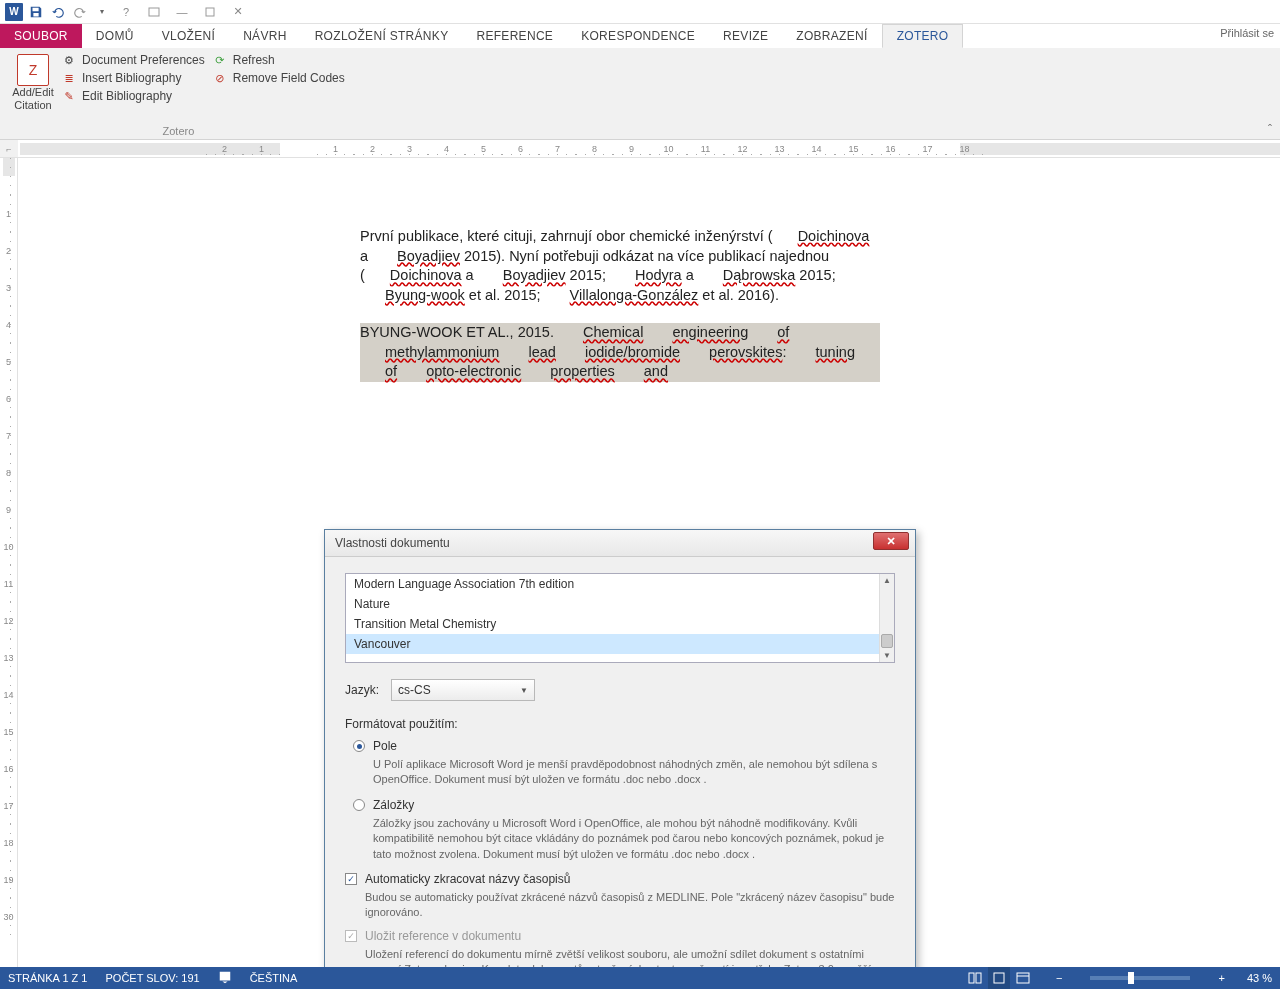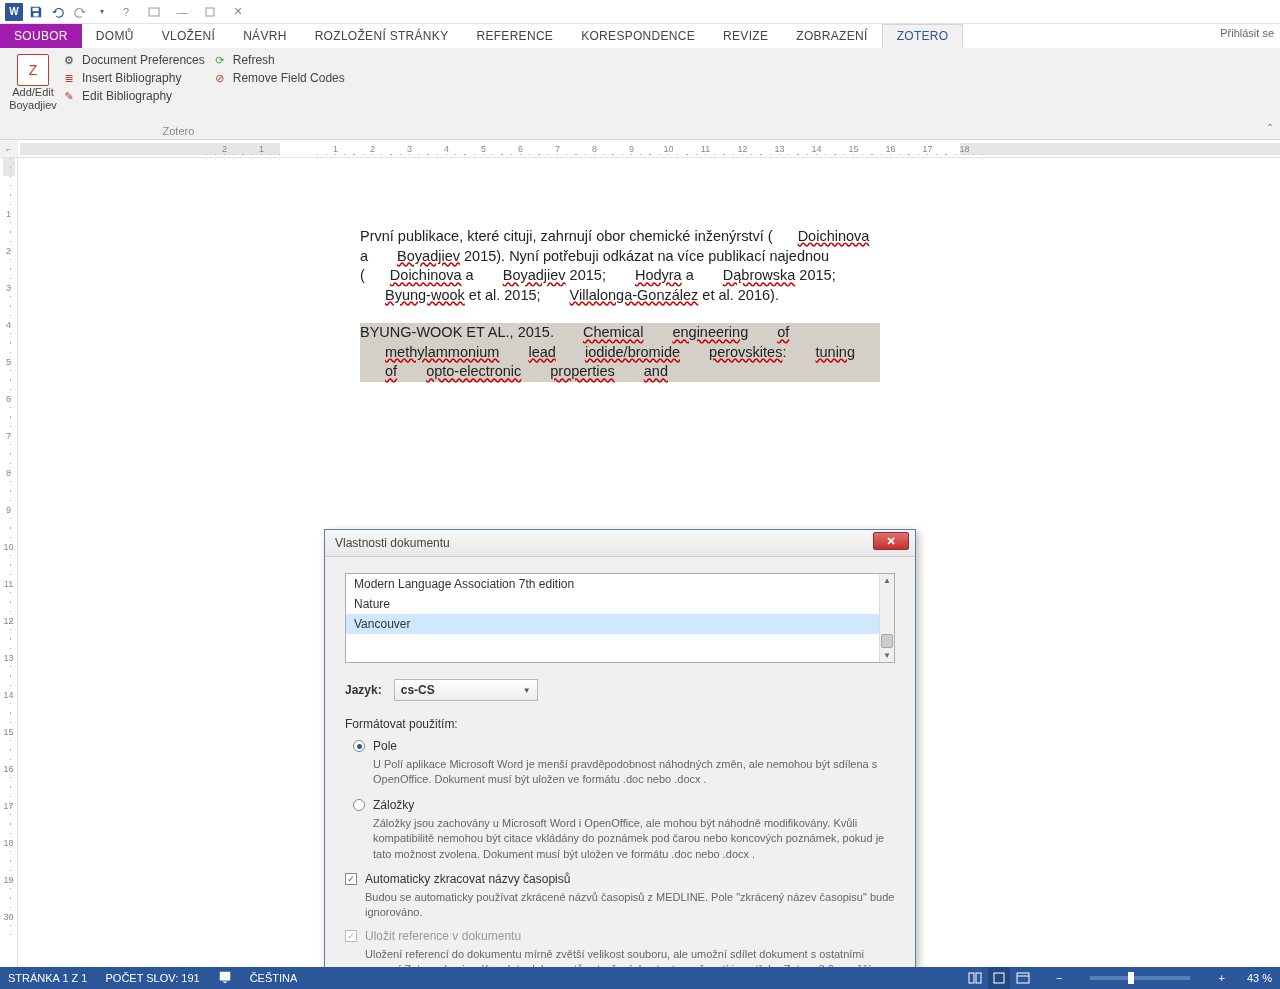--- a/index.html
+++ b/index.html
@@ -10,21 +10,21 @@
 .titlebar .qat { display: flex; align-items: center; gap: 2px; padding-left: 4px; }
 .titlebar .qat-btn { width: 20px; height: 20px; display: flex; align-items: center; justify-content: center; color: #2b579a; }
 .titlebar .doctitle { flex: 1; text-align: center; color: #777; }
 .titlebar .winctl { display: flex; gap: 0; }
 .titlebar .winctl-btn { width: 28px; height: 22px; display: flex; align-items: center; justify-content: center; color: #888; font-size: 11px; }
 .word-icon { width: 18px; height: 18px; background: #2b579a; color: #fff; font-size: 10px; font-weight: bold; display: flex; align-items: center; justify-content: center; border-radius: 1px; }
 
 
 .tabs { height: 24px; display: flex; align-items: stretch; background: #fff; padding-left: 0; position: relative; }
 .tab { padding: 0 14px; font-size: 12px; display: flex; align-items: center; cursor: pointer; color: #444; text-transform: uppercase; letter-spacing: 0.3px; }
-.tab.file { background: #a21caf; color: #fff; }
+.tab.file { background: #be185d; color: #fff; }
 .tab.active { color: #2b579a; border: 1px solid #d4d4d4; border-bottom: 1px solid #f1f1f1; background: #f1f1f1; }
 .tabs .signin { position: absolute; right: 6px; top: 3px; font-size: 11px; color: #666; }
 
 
 .ribbon { height: 92px; background: #f1f1f1; border-bottom: 1px solid #d4d4d4; display: flex; position: relative; }
 .ribbon-group { padding: 2px 8px 0 8px; display: flex; flex-direction: column; justify-content: space-between; }
 .ribbon-big { display: flex; flex-direction: column; align-items: center; width: 50px; padding: 4px 2px 0 2px; font-size: 11px; color: #444; text-align: center; line-height: 1.2; }
 .ribbon-big-icon { width: 32px; height: 32px; background: #fff; border: 1px solid #c0392b; border-radius: 2px; display: flex; align-items: center; justify-content: center; color: #c0392b; font-size: 14px; position: relative; }
 .ribbon-stack { display: flex; flex-direction: column; gap: 2px; padding-top: 2px; }
 .ribbon-btn { display: flex; align-items: center; gap: 6px; padding: 1px 4px; font-size: 12px; color: #444; cursor: pointer; }
@@ -58,21 +58,21 @@
 .dialog-close { position: absolute; right: 6px; top: 2px; width: 36px; height: 18px; background: linear-gradient(#e07070, #c83030); border: 1px solid #903030; border-radius: 2px; color: #fff; display: flex; align-items: center; justify-content: center; font-size: 11px; font-weight: bold; }
 .dialog-body { padding: 16px 20px 12px 20px; font-size: 12px; color: #333; }
 .field-label { font-size: 12px; margin-bottom: 6px; display: block; color: #333; }
 .listbox { border: 1px solid #aab; background: #fff; height: 90px; overflow: hidden; position: relative; }
 .listbox-inner { position: absolute; left: 0; right: 15px; top: 0; }
 .listbox-item { padding: 3px 8px; font-size: 12px; cursor: pointer; }
 .listbox-item.selected { background: #cde8ff; }
 .listbox-scroll { position: absolute; right: 0; top: 0; bottom: 0; width: 15px; background: #f0f0f0; border-left: 1px solid #ddd; }
 .listbox-scroll-thumb { position: absolute; left: 1px; right: 1px; bottom: 14px; height: 14px; background: #ccc; border: 1px solid #aaa; border-radius: 2px; }
 .listbox-scroll-btn { position: absolute; left: 0; right: 0; height: 13px; display: flex; align-items: center; justify-content: center; font-size: 8px; color: #666; }
-.row { display: flex; align-items: center; gap: 12px; margin: 16px 0; font-weight: bold; }
+.row { display: flex; align-items: center; gap: 12px; margin: 16px 0; }
 .select { border: 1px solid #b8b8b8; background: linear-gradient(#fff,#ececec); height: 22px; width: 144px; padding: 0 6px; font-size: 12px; display: flex; align-items: center; justify-content: space-between; }
 .select-arrow { font-size: 8px; color: #555; }
 .radio-row { display: flex; align-items: flex-start; gap: 8px; margin: 8px 0 4px 8px; }
 .radio { width: 12px; height: 12px; border: 1px solid #888; border-radius: 50%; background: #fff; display: flex; align-items: center; justify-content: center; margin-top: 1px; }
 .radio.checked::after { content: ''; width: 5px; height: 5px; background: #2b579a; border-radius: 50%; }
 .radio-desc { font-size: 11px; color: #666; margin: 4px 0 10px 28px; line-height: 1.4; }
 .check-row { display: flex; align-items: flex-start; gap: 8px; margin: 6px 0 4px 0; }
 .checkbox { width: 12px; height: 12px; border: 1px solid #888; background: #fff; display: flex; align-items: center; justify-content: center; font-size: 9px; color: #2b579a; margin-top: 1px; }
 .checkbox.disabled { border-color: #bbb; color: #aaa; }
 .check-desc { font-size: 11px; color: #666; margin: 2px 0 8px 20px; line-height: 1.4; }
@@ -140,21 +140,21 @@
   <div class="tab">ZOBRAZENÍ</div>
   <div class="tab active">ZOTERO</div>
   <div class="signin">Přihlásit se</div>
 </div>
 
 <div class="ribbon">
   <div class="ribbon-group">
     <div style="display:flex">
       <div class="ribbon-big">
         <div class="ribbon-big-icon">Z</div>
-        <span>Add/Edit Boyadjiev</span>
+        <span>Add/Edit Citation</span>
       </div>
       <div class="ribbon-stack">
         <div class="ribbon-btn">
             <span class="icn">⚙</span>
             <span>Document Preferences</span>
           </div>
         <div class="ribbon-btn">
             <span class="icn" style="color:#c0392b">≣</span>
             <span>Insert Bibliography</span>
           </div>
@@ -248,20 +248,21 @@
   <div class="dialog">
     <div class="dialog-title">
       <span>Vlastnosti dokumentu</span>
       <div class="dialog-close">✕</div>
     </div>
     <div class="dialog-body">
       <div class="listbox">
         <div class="listbox-inner">
           <div class="listbox-item">Modern Language Association 7th edition</div>
           <div class="listbox-item">Nature</div>
+          <div class="listbox-item">Transition Metal Chemistry</div>
           <div class="listbox-item selected">Vancouver</div>
         </div>
         <div class="listbox-scroll">
           <div class="listbox-scroll-btn" style="top:0">▲</div>
           <div class="listbox-scroll-thumb"></div>
           <div class="listbox-scroll-btn" style="bottom:0">▼</div>
         </div>
       </div>
 
       <div class="row">

